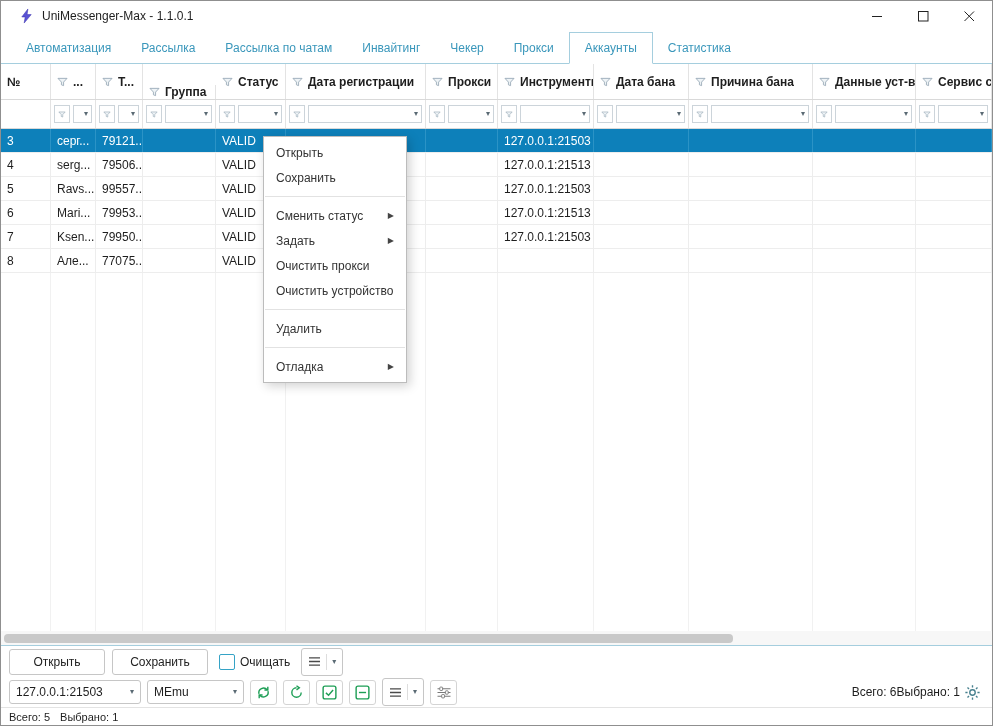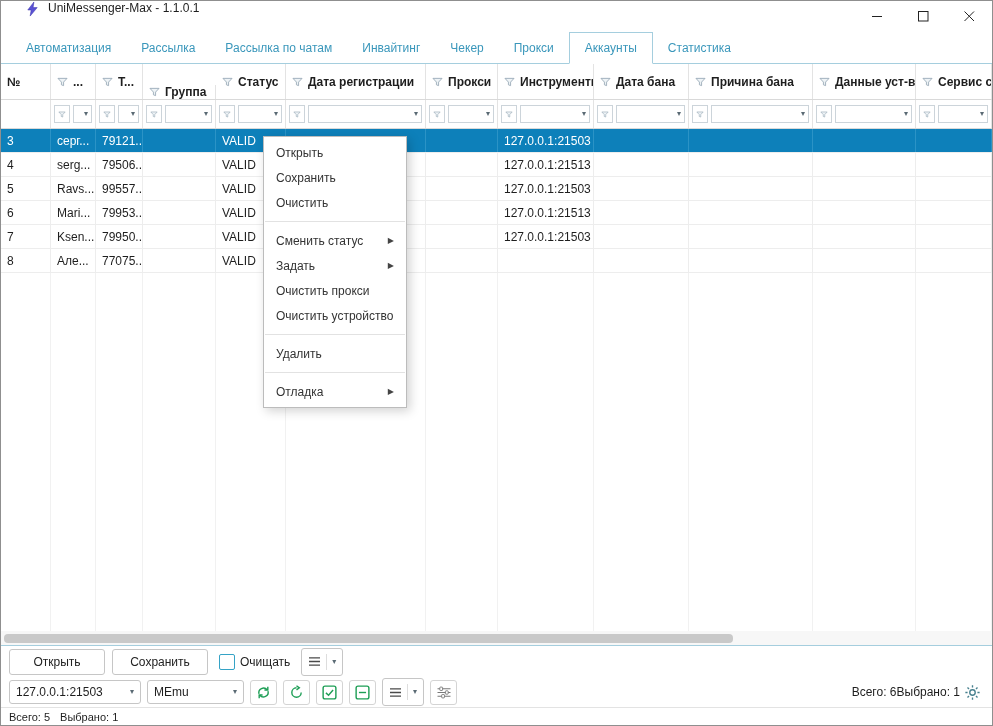--- a/index.html
+++ b/index.html
@@ -1,20 +1,20 @@
 <!DOCTYPE html>
 <html><head>
 <meta charset="utf-8">
 <style>
   html,body{margin:0;padding:0;background:#e9e9e9;}
   .window{position:relative;width:993px;height:726px;box-sizing:border-box;border:1px solid #8f8f8f;
     background:#fff;display:flex;flex-direction:column;overflow:hidden;
     font-family:"Liberation Sans","DejaVu Sans",sans-serif;font-size:12px;color:#1e1e1e;}
   
-  .titlebar{flex:0 0 30px;display:flex;align-items:flex-start;padding-left:24px;background:#fff;}
+  .titlebar{flex:0 0 30px;display:flex;align-items:center;padding-left:18px;background:#fff;}
   .app-icon{display:flex;align-items:center;}
   .title{margin-left:8px;}
   .win-controls{margin-left:auto;align-self:stretch;display:flex;}
   .win-btn{width:46px;display:flex;align-items:center;justify-content:center;}
   
   .menubar{flex:0 0 28px;display:flex;align-items:center;padding:0 6px;}
   .menubar-items{display:flex;}
   .menu-item{padding:5px 11px;white-space:nowrap;}
   .key-btn{margin-left:8px;display:flex;align-items:center;}
   
@@ -420,23 +420,20 @@
       <div class="hthumb"></div>
     </div>
 
     <div class="ctx" id="ctxmenu">
         <div class="ctx-item">
           <span>Открыть</span>
         </div>
         <div class="ctx-item">
           <span>Сохранить</span>
         </div>
-        <div class="ctx-item">
-          <span>Очистить</span>
-        </div>
         <div class="ctx-sep"></div>
         <div class="ctx-item">
           <span>Сменить статус</span>
           <span class="sub-arrow">▶</span>
         </div>
         <div class="ctx-item">
           <span>Задать</span>
           <span class="sub-arrow">▶</span>
         </div>
         <div class="ctx-item">

